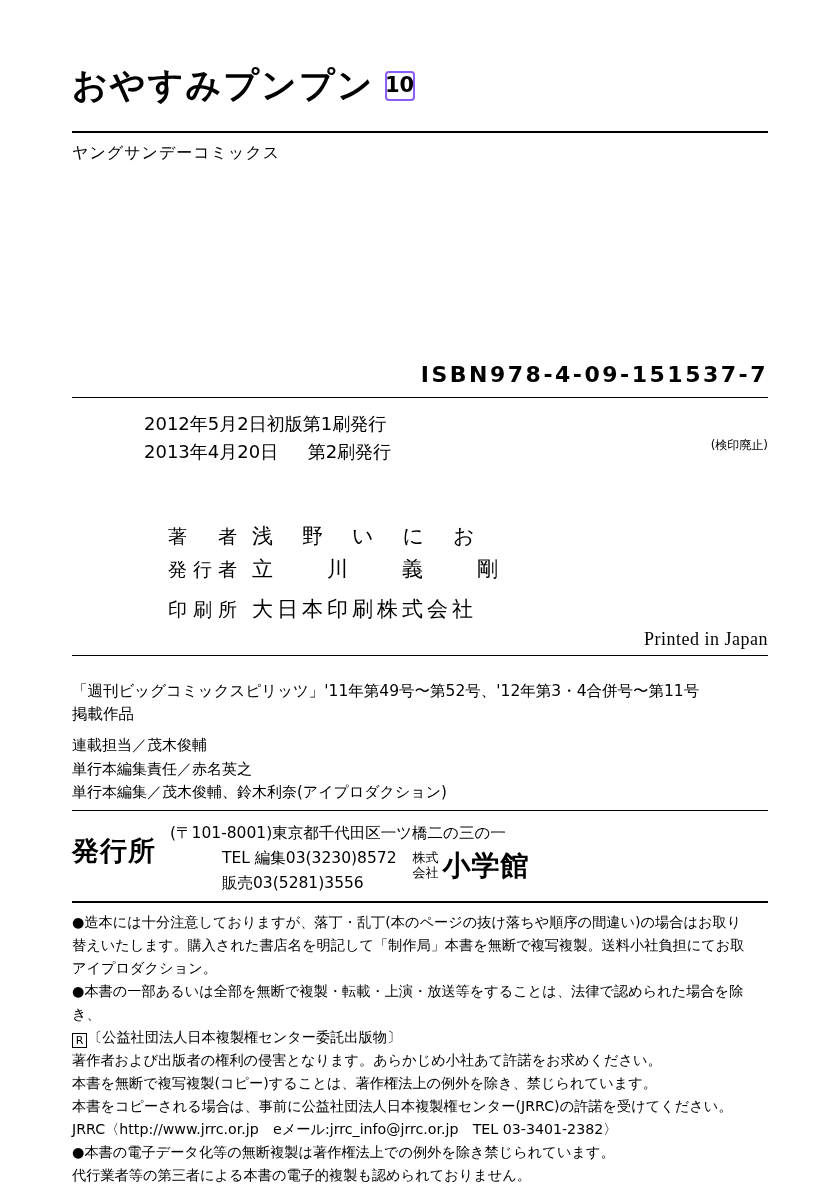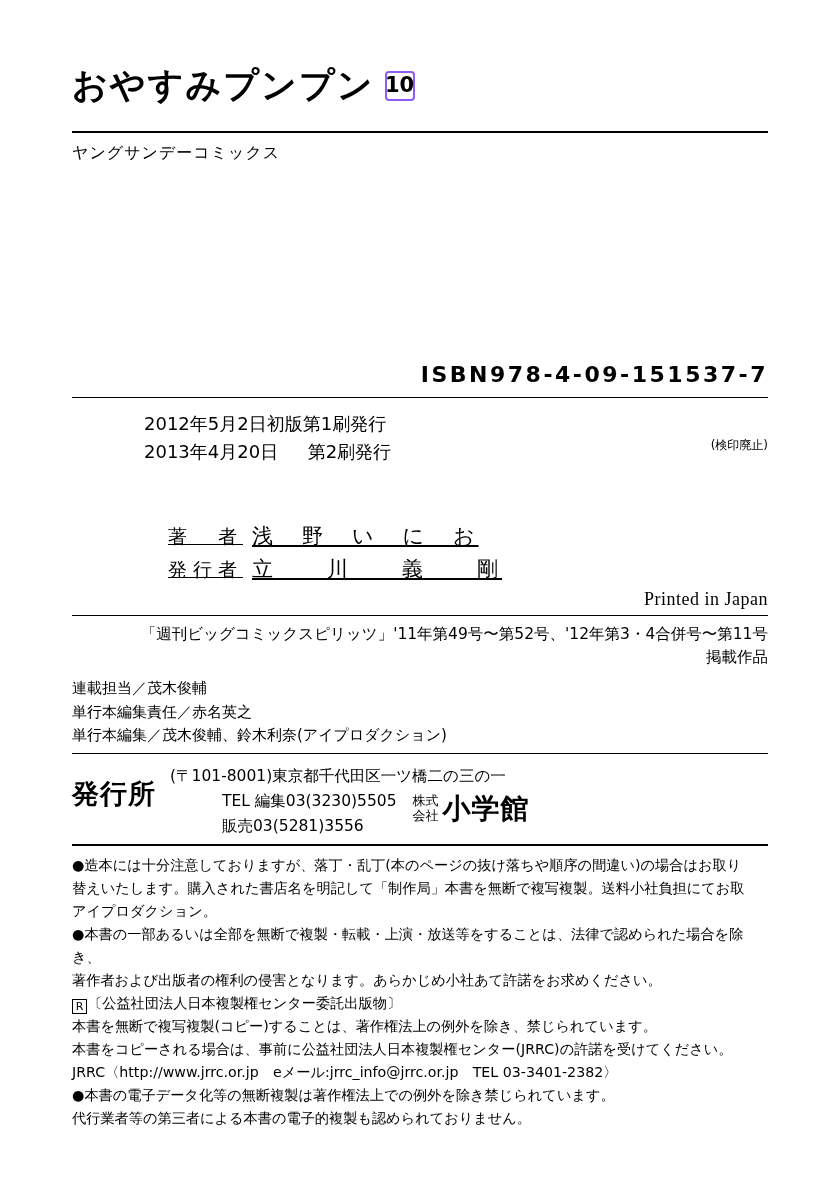--- a/index.html
+++ b/index.html
@@ -100,21 +100,20 @@
   
   .credits {
     margin-top: 56px;
     font-size: 19px;
     font-family: "DejaVu Sans", "Liberation Sans", sans-serif;
   }
   .credit-row {
     display: flex;
     align-items: baseline;
     margin-bottom: 5px;
-    text-decoration: underline;
   }
   .credit-label {
     width: 180px;
     padding-left: 96px;
     box-sizing: border-box;
     letter-spacing: 6px;
     font-size: 19px;
   }
   .credit-value {
     font-size: 21px;
@@ -134,24 +133,24 @@
     letter-spacing: 0.5px;
   }
   .rule-thin {
     border: 0;
     border-top: 1.2px solid #000;
     margin: 5px 0 0 0;
   }
 
   
   .serial {
-    margin-top: 7px;
+    margin-top: 24px;
     font-size: 15.5px;
     font-family: "DejaVu Sans", "Liberation Sans", sans-serif;
-    text-align: right;
+    text-align: left;
     line-height: 1.5;
   }
   .serial .l1 { display: block; }
   .serial .l2 { display: block; }
 
   .staff {
     margin-top: 8px;
     font-size: 15px;
     font-family: "DejaVu Sans", "Liberation Sans", sans-serif;
     line-height: 1.55;
@@ -263,20 +262,24 @@
 
   <div class="credits">
     <div class="credit-row">
       <span class="credit-label">著　者</span>
       <span class="credit-value">浅　野　い　に　お</span>
     </div>
     <div class="credit-row">
       <span class="credit-label">発行者</span>
       <span class="credit-value">立　　川　　義　　剛</span>
     </div>
+    <div class="credit-row" style="margin-top:12px;">
+      <span class="credit-label">印刷所</span>
+      <span class="credit-value">大日本印刷株式会社</span>
+    </div>
   </div>
 
   <div class="printed-in">Printed in Japan</div>
   <hr class="rule-thin">
 
   <div class="serial">
     <span class="l1">「週刊ビッグコミックスピリッツ」'11年第49号〜第52号、'12年第3・4合併号〜第11号</span>
     <span class="l2">掲載作品</span>
   </div>
 
@@ -287,21 +290,21 @@
   </div>
 
   <hr class="rule-thin" style="margin-top:6px;">
 
   <div class="publisher">
     <div class="pub-label">発行所</div>
     <div class="pub-body">
       <span class="pub-addr">(〒101-8001)東京都千代田区一ツ橋二の三の一</span>
       <div class="pub-tel-row">
         <span class="pub-tels">
-          <span style="display:block;">TEL 編集03(3230)5505</span>
+          <span style="display:block;">TEL 編集03(3230)8572</span>
           <span style="display:block;">販売03(5281)3556</span>
         </span>
         <span class="pub-name-wrap">
           <span class="pub-kabu">
             <span style="display:block;">株式</span>
             <span style="display:block;">会社</span>
           </span>
           <span class="pub-name">小学館</span>
         </span>
       </div>
@@ -310,24 +313,24 @@
 
   <hr class="rule-bold">
 
   <div class="notices">
     <p>●造本には十分注意しておりますが、落丁・乱丁(本のページの抜け落ちや順序の間違い)の場合はお取り</p>
     <p>替えいたします。購入された書店名を明記して「制作局」本書を無断で複写複製。送料小社負担にてお取</p>
     <p class="clearfix">
       <span>アイプロダクション。</span>
     </p>
     <p>●本書の一部あるいは全部を無断で複製・転載・上演・放送等をすることは、法律で認められた場合を除き、</p>
-    <p>著作者および出版者の権利の侵害となります。あらかじめ小社あて許諾をお求めください。</p>
     <p>
       <span class="rmark">R</span><span>〔公益社団法人日本複製権センター委託出版物〕</span>
     </p>
+    <p>著作者および出版者の権利の侵害となります。あらかじめ小社あて許諾をお求めください。</p>
     <p>本書を無断で複写複製(コピー)することは、著作権法上の例外を除き、禁じられています。</p>
     <p>本書をコピーされる場合は、事前に公益社団法人日本複製権センター(JRRC)の許諾を受けてください。</p>
     <p>JRRC〈http://www.jrrc.or.jp　eメール:jrrc_info@jrrc.or.jp　TEL 03-3401-2382〉</p>
     <p>●本書の電子データ化等の無断複製は著作権法上での例外を除き禁じられています。</p>
     <p>代行業者等の第三者による本書の電子的複製も認められておりません。</p>
   </div>
 
 </div>
 
 </body></html>

